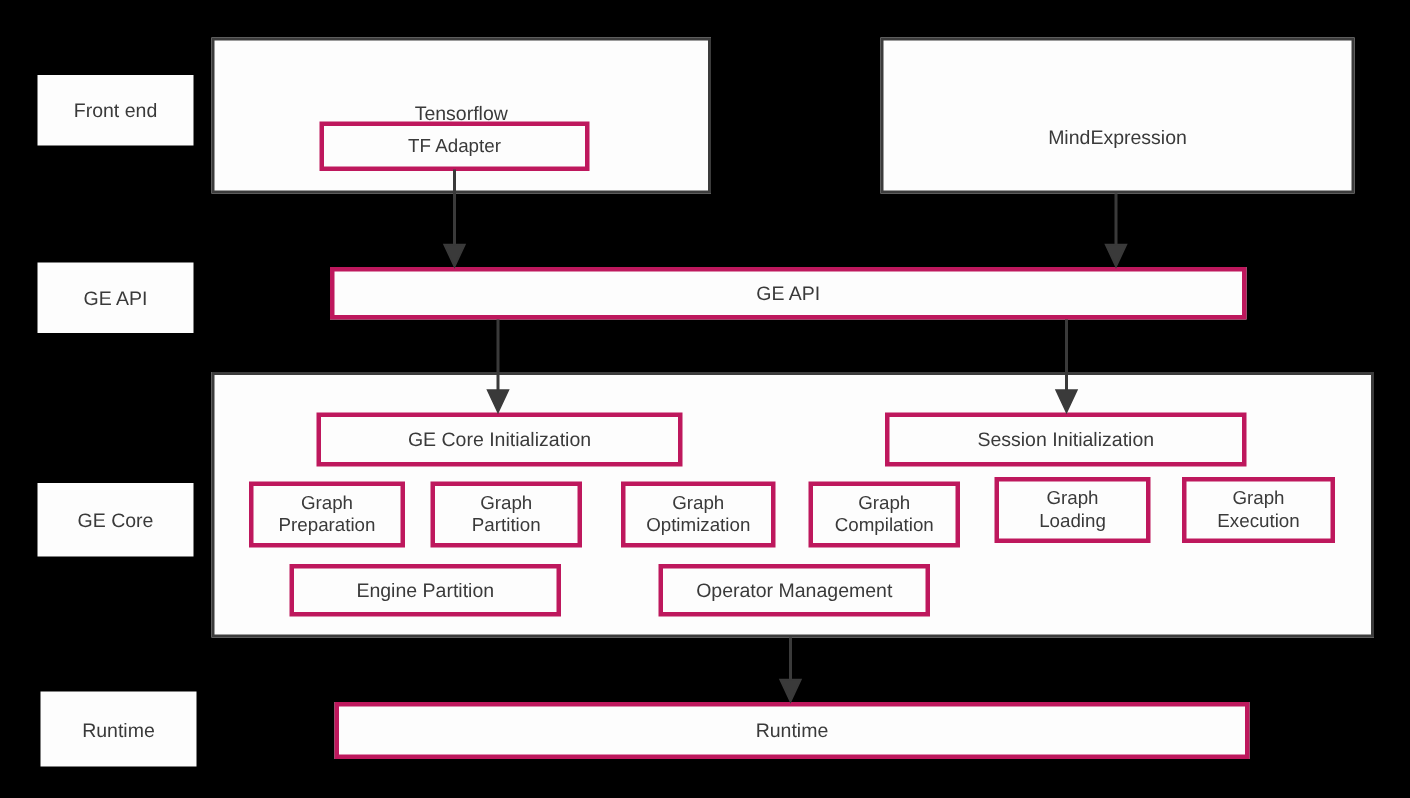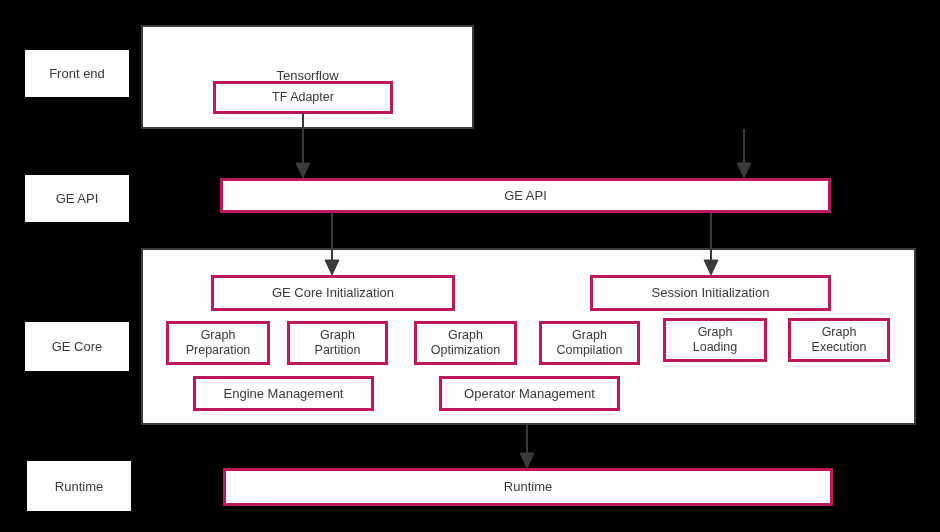--- a/index.html
+++ b/index.html
@@ -89,20 +89,23 @@
   <div class="stage-label" style="left:25px; top:322px; width:104px; height:49px;">GE Core</div>
 
   <div class="stage-label" style="left:27px; top:461px; width:104px; height:50px;">Runtime</div>
 
   <div class="box container-box" style="left:141px; top:25px; width:333px; height:104px;">
     <span class="container-title" style="top:30px; left:0; right:0;">Tensorflow</span>
   </div>
 
   <div class="box inner-box" style="left:213px; top:81px; width:180px; height:33px;">TF Adapter</div>
 
+  <div class="box container-box" style="left:587px; top:25px; width:316px; height:104px;">
+    <span class="container-title" style="top:46px; left:0; right:0;">MindExpression</span>
+  </div>
 
   <div class="box bar-label" style="left:220px; top:178px; width:611px; height:35px;">GE API</div>
 
   <div class="box container-box" style="left:141px; top:248px; width:775px; height:177px;"></div>
 
   <div class="box wide-box" style="left:211px; top:275px; width:244px; height:36px;">GE Core Initialization</div>
 
   <div class="box wide-box" style="left:590px; top:275px; width:241px; height:36px;">Session Initialization</div>
 
   <div class="box small-box" style="left:166px; top:321px; width:104px; height:44px;">Graph
@@ -116,21 +119,21 @@
 
   <div class="box small-box" style="left:539px; top:321px; width:101px; height:44px;">Graph
 Compilation</div>
 
   <div class="box small-box" style="left:663px; top:318px; width:104px; height:44px;">Graph
 Loading</div>
 
   <div class="box small-box" style="left:788px; top:318px; width:102px; height:44px;">Graph
 Execution</div>
 
-  <div class="box wide-box" style="left:193px; top:376px; width:181px; height:35px;">Engine Management</div>
+  <div class="box wide-box" style="left:193px; top:376px; width:181px; height:35px;">Engine Partition</div>
 
   <div class="box wide-box" style="left:439px; top:376px; width:181px; height:35px;">Operator Management</div>
 
 
   <div class="box bar-label" style="left:223px; top:468px; width:610px; height:38px;">Runtime</div>
 
   <svg class="arrow" style="left:0; top:0;" width="940" height="532">
 
     <line x1="303" y1="113" x2="303" y2="165" stroke-width="2"></line>
     <polygon points="296,163 310,163 303,178"></polygon>

